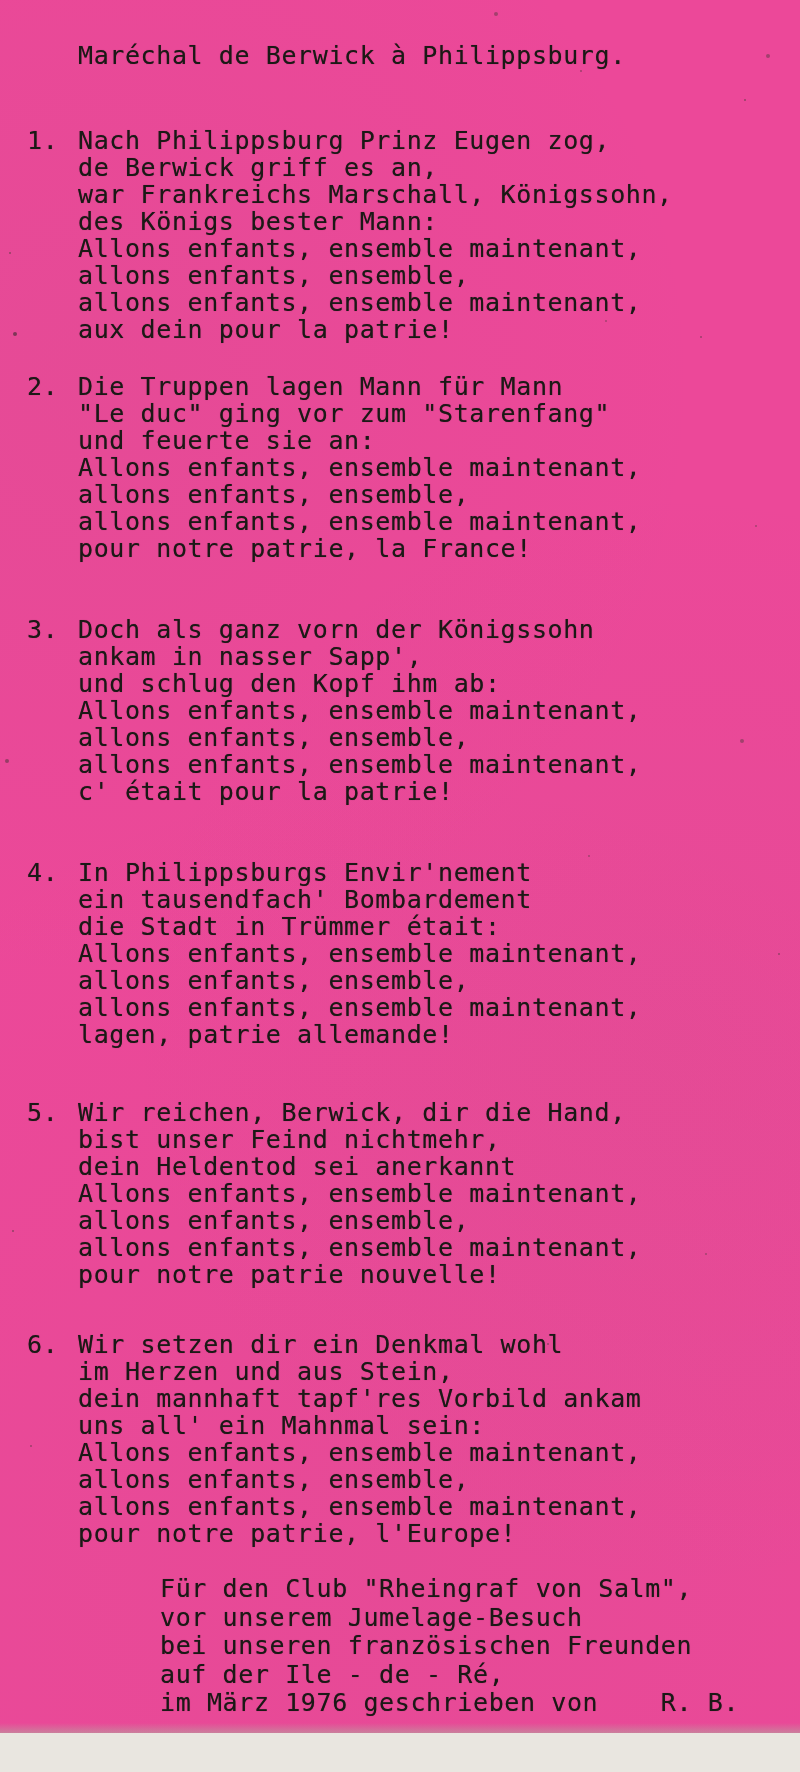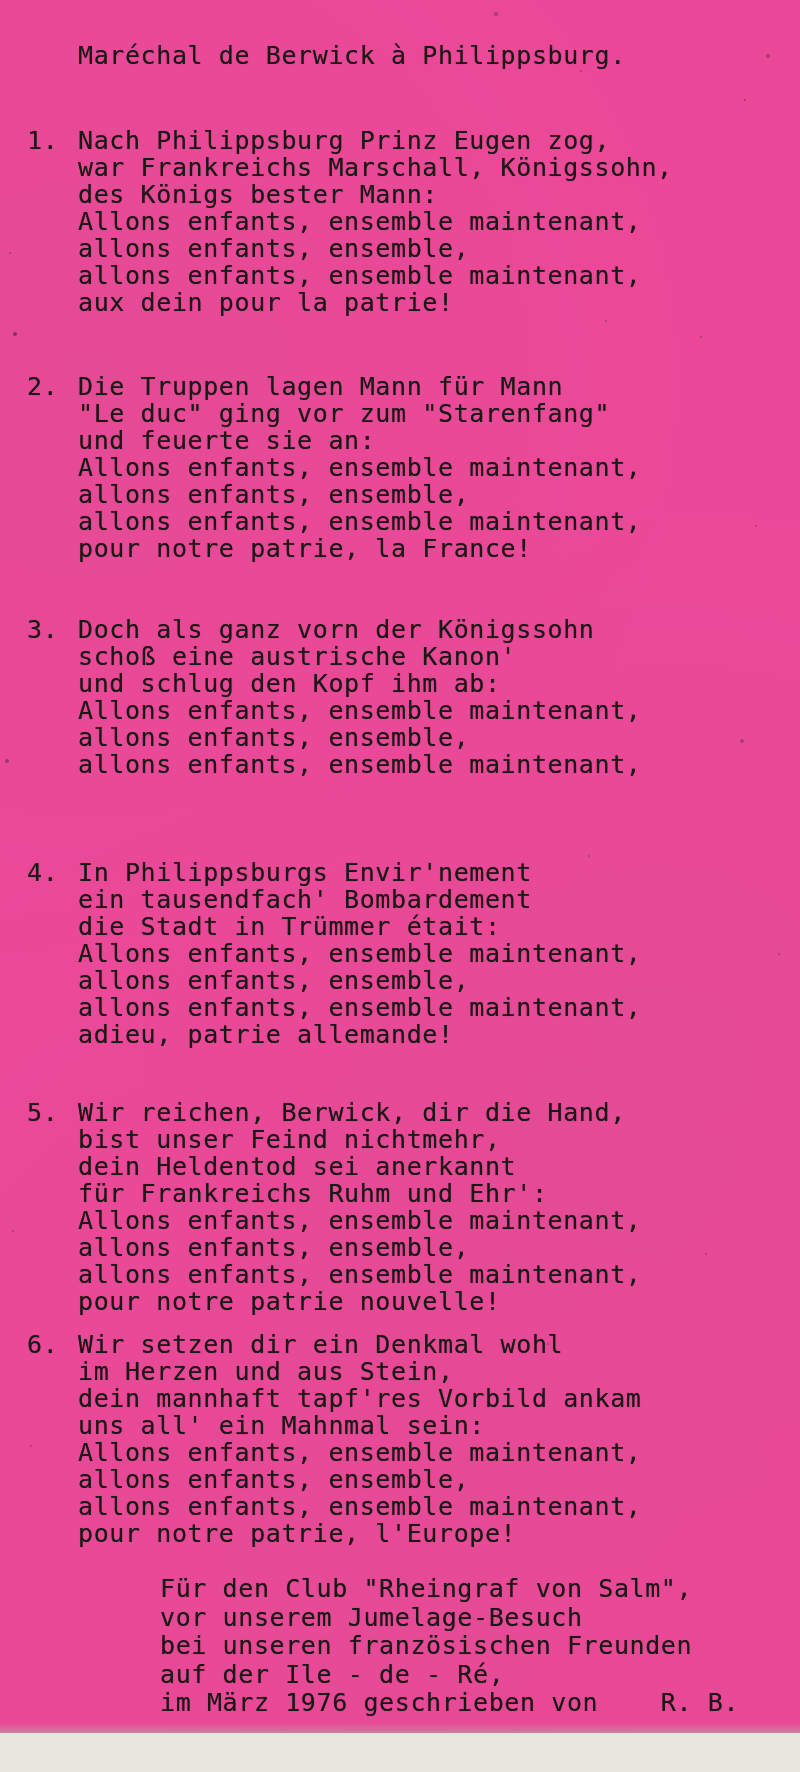--- a/index.html
+++ b/index.html
@@ -100,20 +100,21 @@
 
 <div class="page">
   <div class="grain"></div>
   <div class="speckles"></div>
 
   <h1 class="title">Maréchal de Berwick à Philippsburg.</h1>
 
   <section class="verse" style="top:127px">
     <span class="num">1.</span>
     <div class="line">Nach Philippsburg Prinz Eugen zog,</div>
+    <div class="line">de Berwick griff es an,</div>
     <div class="line">war Frankreichs Marschall, Königssohn,</div>
     <div class="line">des Königs bester Mann:</div>
     <div class="line">Allons enfants, ensemble maintenant,</div>
     <div class="line">allons enfants, ensemble,</div>
     <div class="line">allons enfants, ensemble maintenant,</div>
     <div class="line">aux dein pour la patrie!</div>
   </section>
 
   <section class="verse" style="top:373px">
     <span class="num">2.</span>
@@ -122,44 +123,44 @@
     <div class="line">und feuerte sie an:</div>
     <div class="line">Allons enfants, ensemble maintenant,</div>
     <div class="line">allons enfants, ensemble,</div>
     <div class="line">allons enfants, ensemble maintenant,</div>
     <div class="line">pour notre patrie, la France!</div>
   </section>
 
   <section class="verse" style="top:616px">
     <span class="num">3.</span>
     <div class="line">Doch als ganz vorn der Königssohn</div>
-    <div class="line">schoß eine austrische Kanon'</div>
+    <div class="line">ankam in nasser Sapp',</div>
     <div class="line">und schlug den Kopf ihm ab:</div>
     <div class="line">Allons enfants, ensemble maintenant,</div>
     <div class="line">allons enfants, ensemble,</div>
     <div class="line">allons enfants, ensemble maintenant,</div>
+    <div class="line">c' était pour la patrie!</div>
   </section>
 
   <section class="verse" style="top:859px">
     <span class="num">4.</span>
     <div class="line">In Philippsburgs Envir'nement</div>
     <div class="line">ein tausendfach' Bombardement</div>
     <div class="line">die Stadt in Trümmer était:</div>
     <div class="line">Allons enfants, ensemble maintenant,</div>
     <div class="line">allons enfants, ensemble,</div>
     <div class="line">allons enfants, ensemble maintenant,</div>
-    <div class="line">adieu, patrie allemande!</div>
+    <div class="line">lagen, patrie allemande!</div>
   </section>
 
   <section class="verse" style="top:1099px">
     <span class="num">5.</span>
     <div class="line">Wir reichen, Berwick, dir die Hand,</div>
     <div class="line">bist unser Feind nichtmehr,</div>
     <div class="line">dein Heldentod sei anerkannt</div>
-    <div class="line">für Frankreichs Ruhm und Ehr':</div>
     <div class="line">Allons enfants, ensemble maintenant,</div>
     <div class="line">allons enfants, ensemble,</div>
     <div class="line">allons enfants, ensemble maintenant,</div>
     <div class="line">pour notre patrie nouvelle!</div>
   </section>
 
   <section class="verse" style="top:1331px">
     <span class="num">6.</span>
     <div class="line">Wir setzen dir ein Denkmal wohl</div>
     <div class="line">im Herzen und aus Stein,</div>

